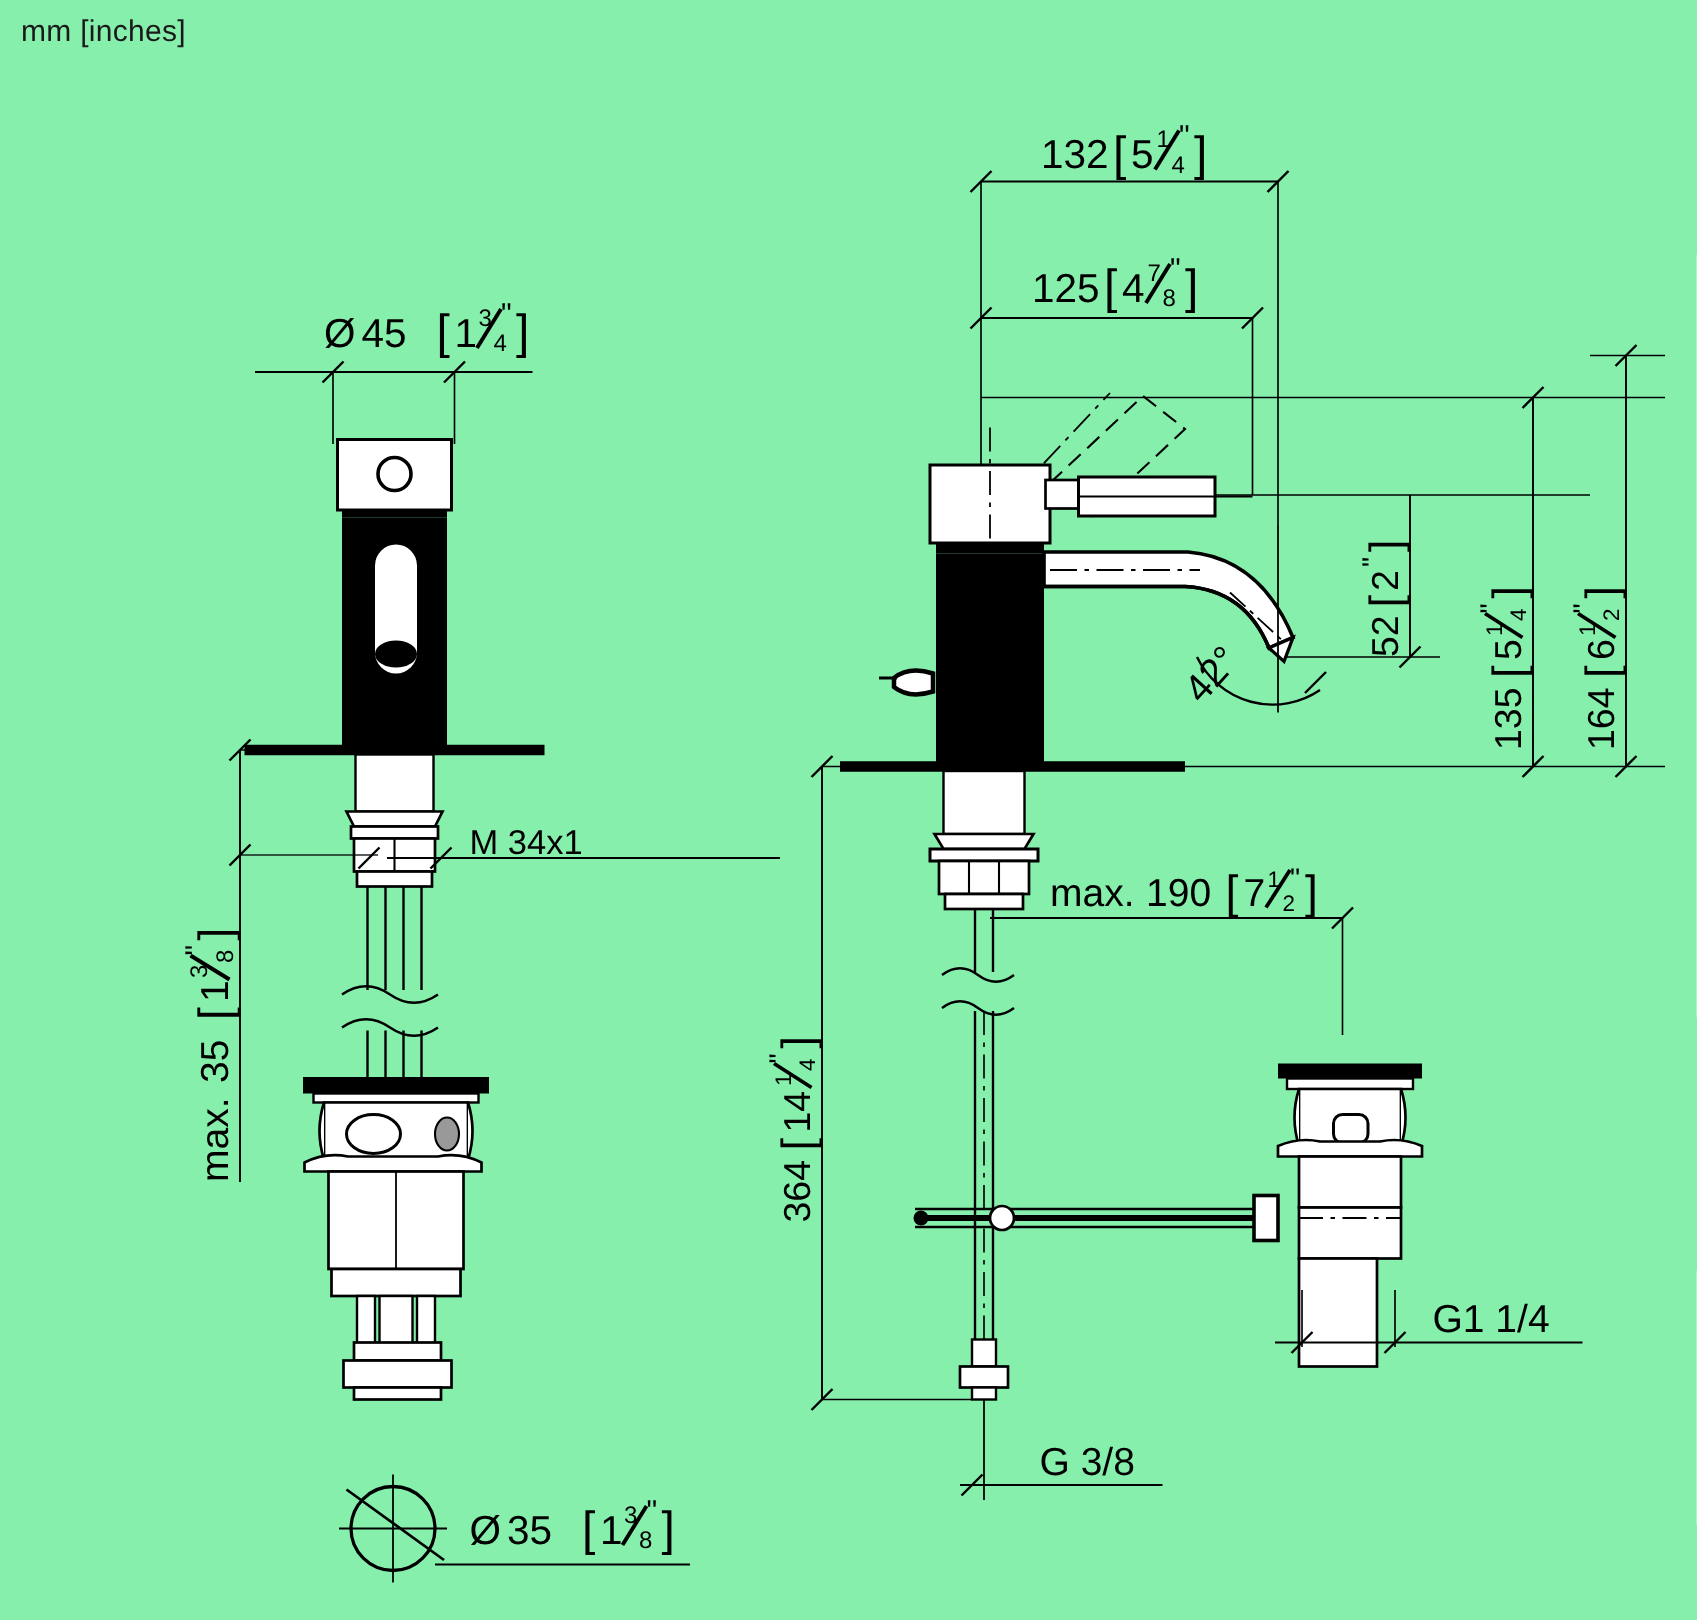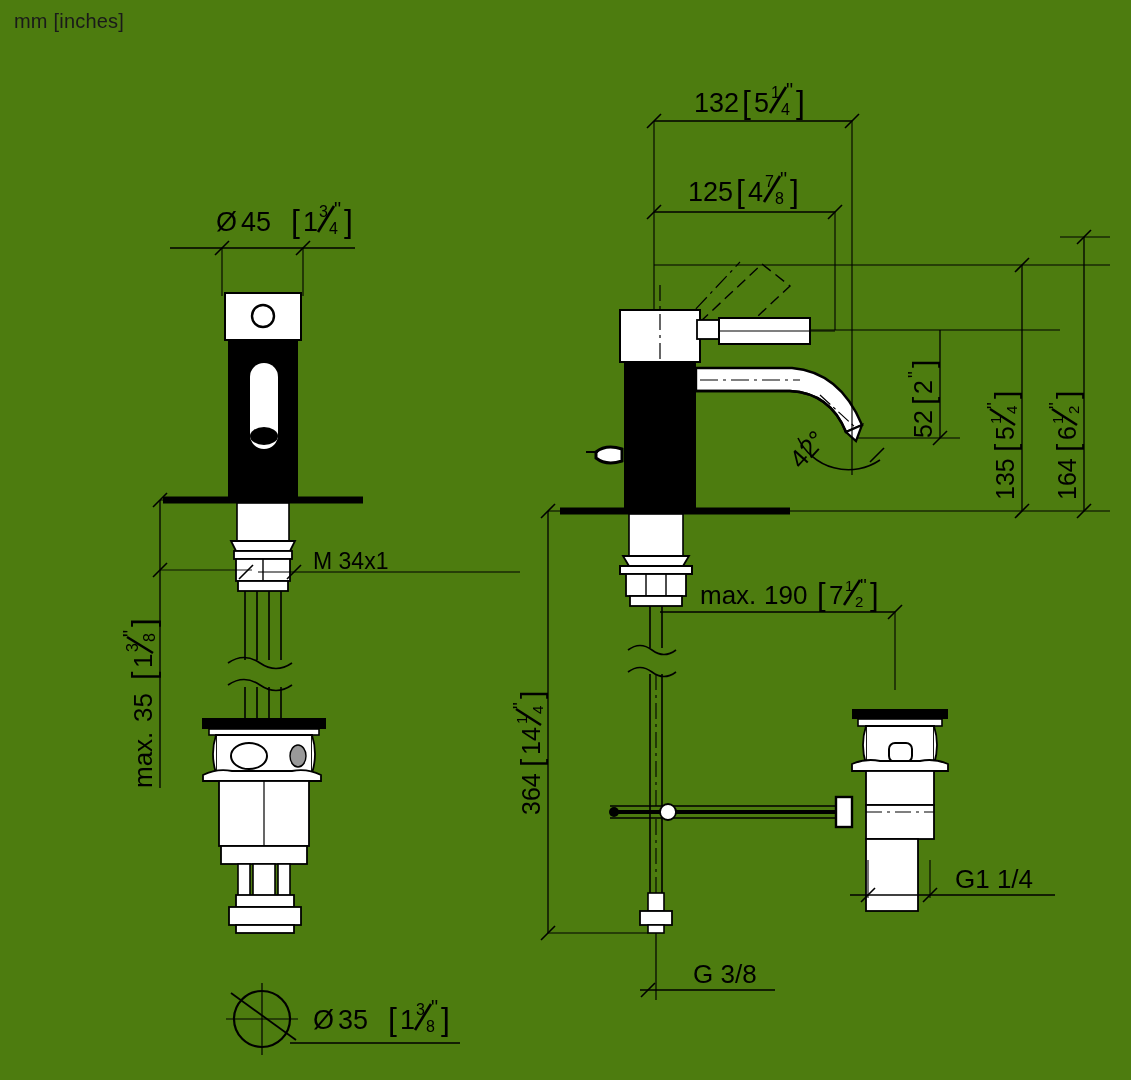--- a/index.html
+++ b/index.html
@@ -1,17 +1,17 @@
 <!DOCTYPE html>
 <html><head>
 <meta charset="utf-8">
 <style>
   html,body{margin:0;padding:0;background:#fff;}
   body{width:1131px;height:1080px;font-family:"Liberation Sans",sans-serif;color:#000;overflow:hidden;}
-  #stage{position:relative;width:1131px;height:1080px;background:#4d7c0f;}
+  #stage{position:relative;width:1131px;height:1080px;background:#86efac;}
   svg{display:block;}
   .unit-label{position:absolute;left:14px;top:10px;font-size:20px;letter-spacing:.2px;color:#1a1a1a;}
   text{font-family:"Liberation Sans",sans-serif;fill:#000;}
 </style>
 </head>
 <body>
 
 <div id="stage">
 
   <div class="unit-label">mm [inches]</div>

